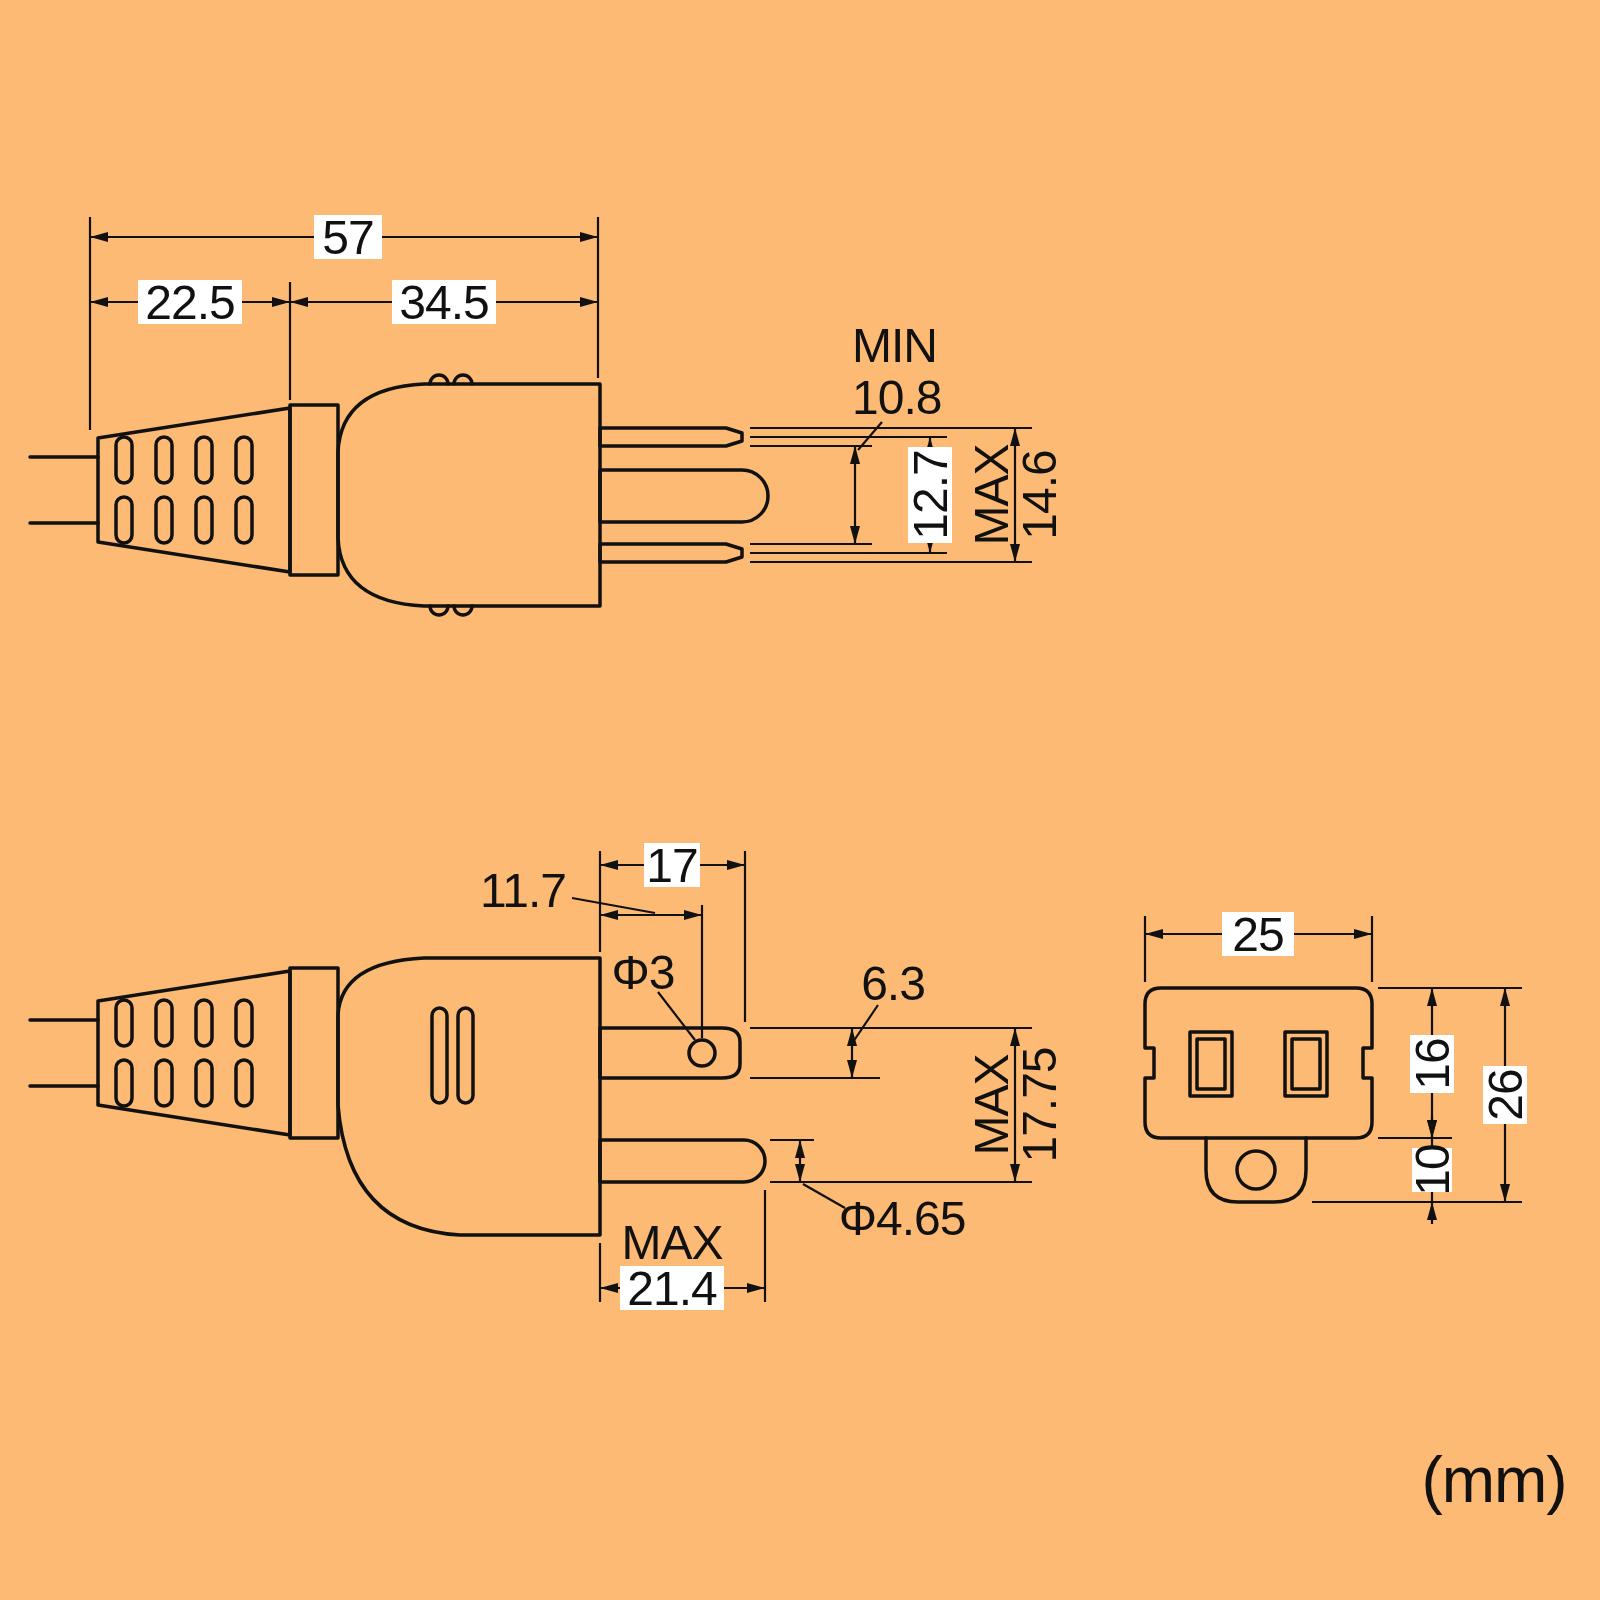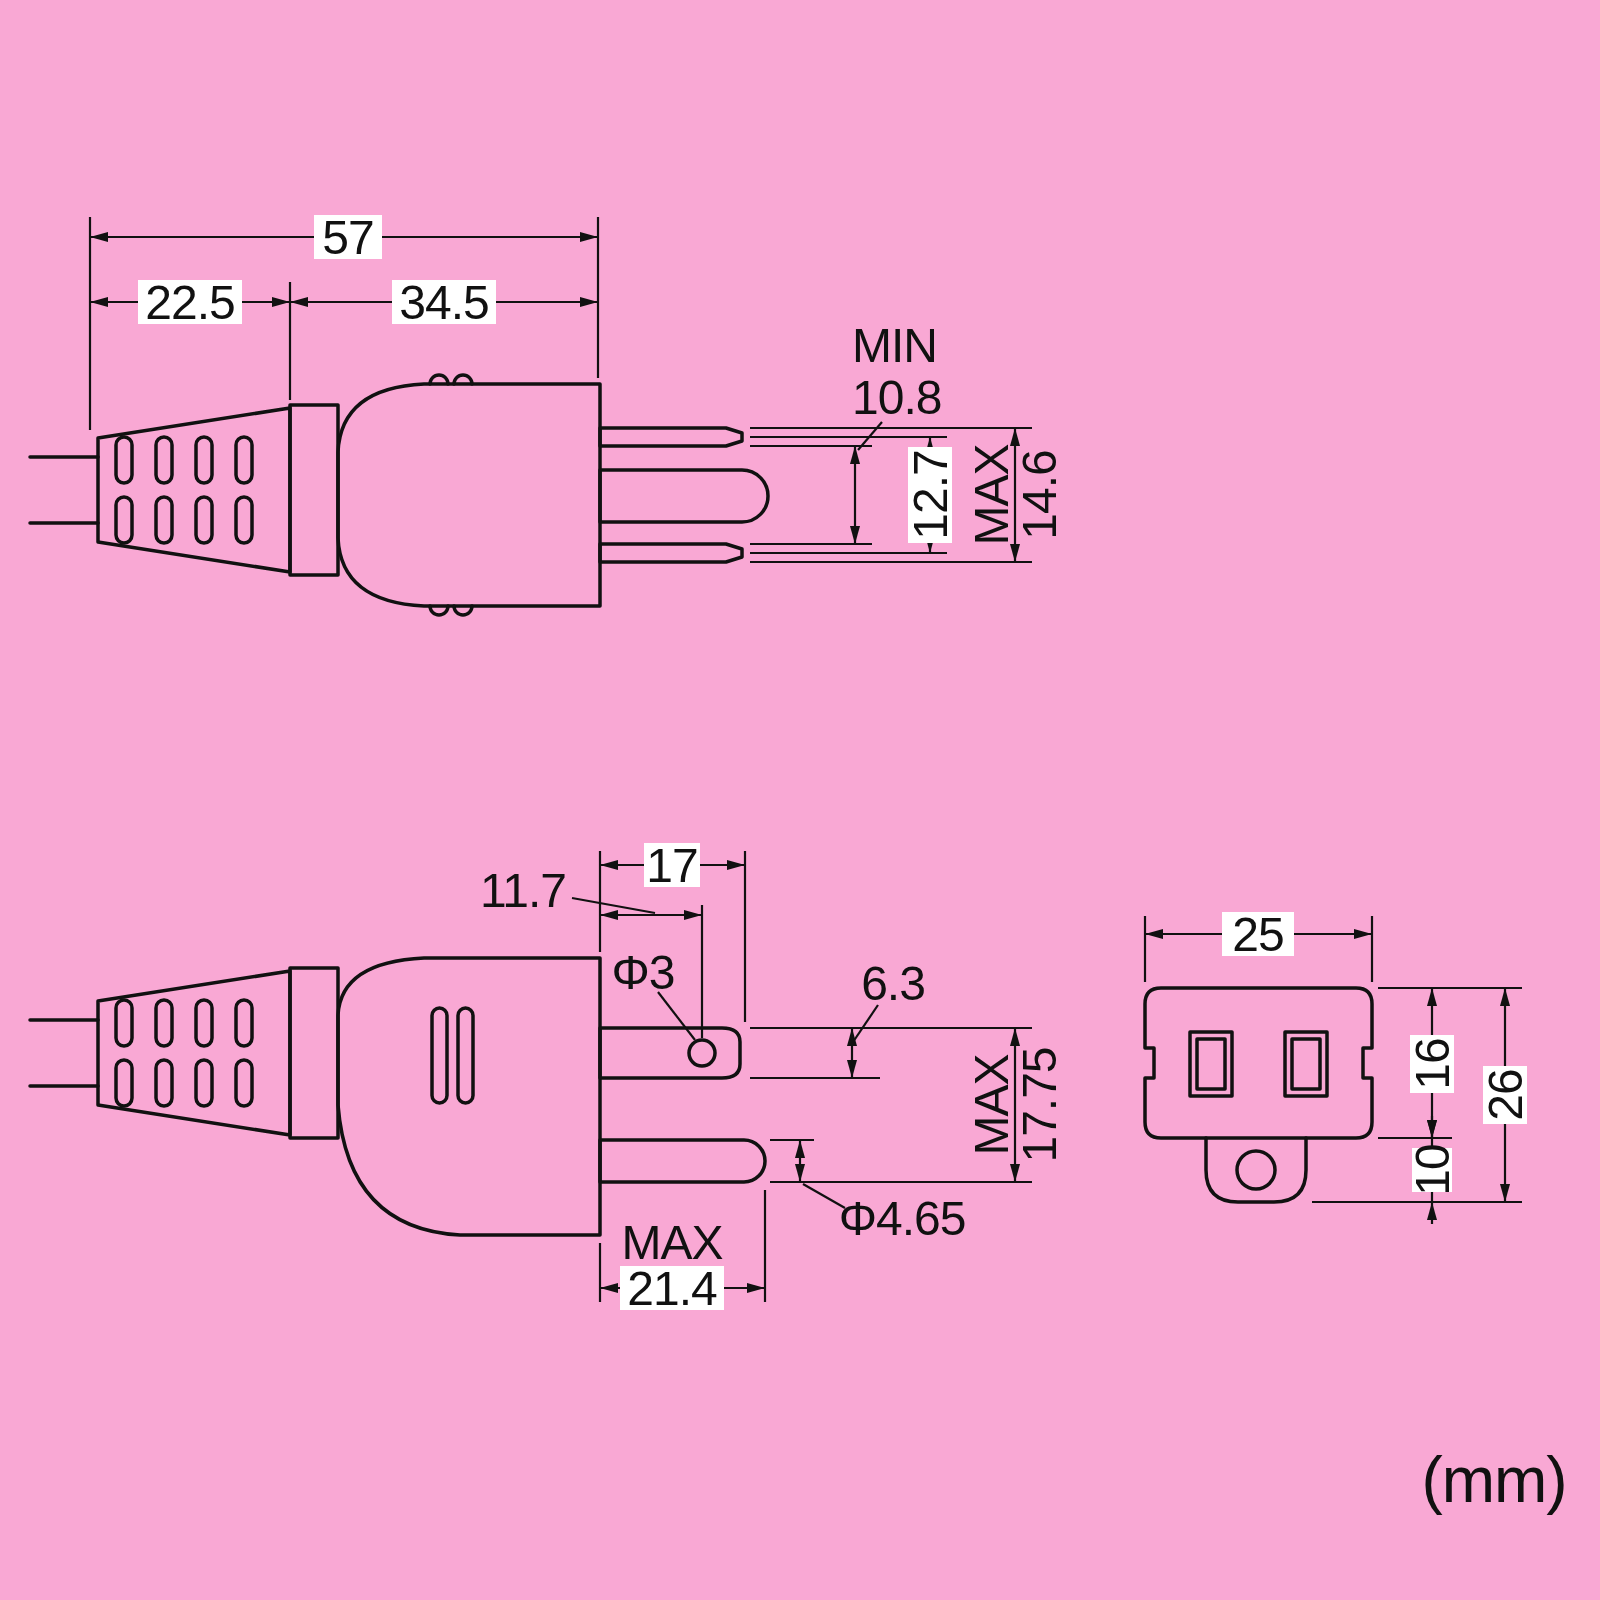--- a/index.html
+++ b/index.html
@@ -1,16 +1,16 @@
 <!DOCTYPE html>
 <html><head>
 <meta charset="utf-8">
 <style>
   html,body{margin:0;padding:0;background:#fff;}
-  .canvas{width:1600px;height:1600px;background:#f9a8d4;position:relative;}
+  .canvas{width:1600px;height:1600px;background:#fdba74;position:relative;}
   svg{display:block;}
   .ol{fill:none;stroke:#111;stroke-width:3.5;stroke-linejoin:round;stroke-linecap:round;}
   .dl{fill:none;stroke:#111;stroke-width:2.2;stroke-linecap:butt;}
   .wbg{fill:#ffffff;stroke:none;}
   .txt{font-family:"Liberation Sans",sans-serif;font-size:48px;fill:#111;text-anchor:middle;dominant-baseline:central;letter-spacing:-1px;}
   .txt-start{text-anchor:start;}
   .txt-lg{font-size:64px;}
 </style>
 </head>
 <body>

